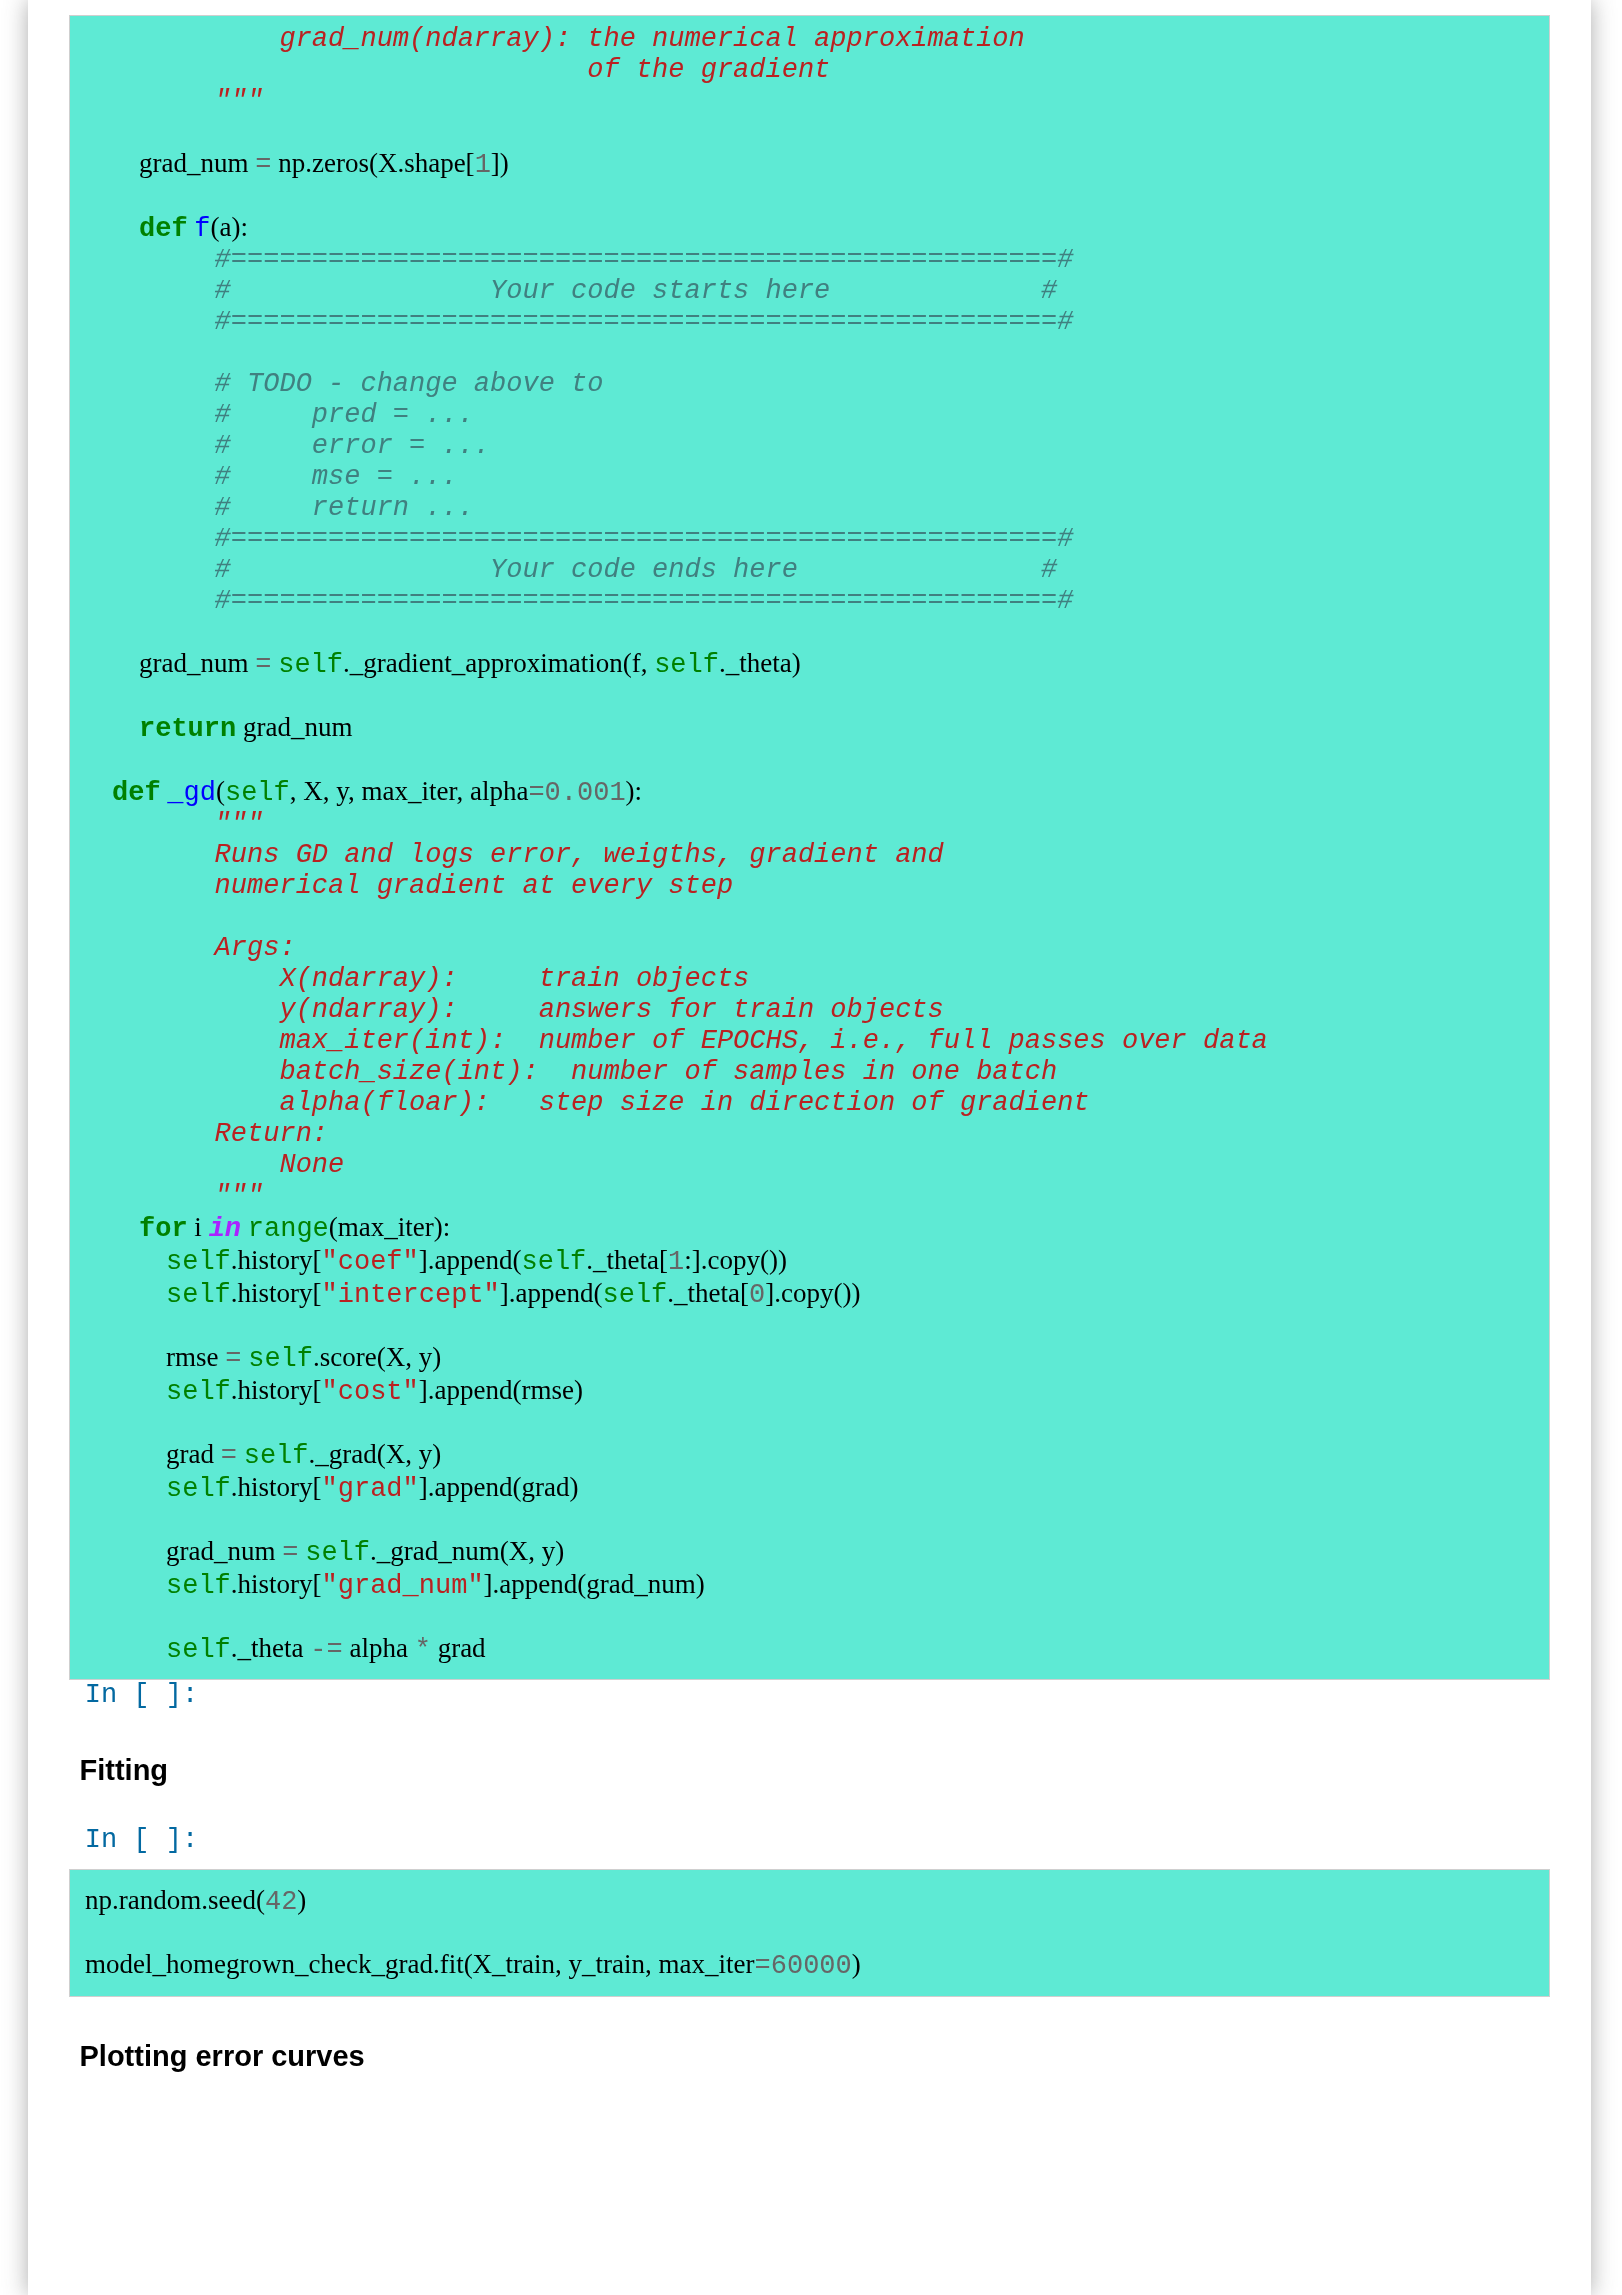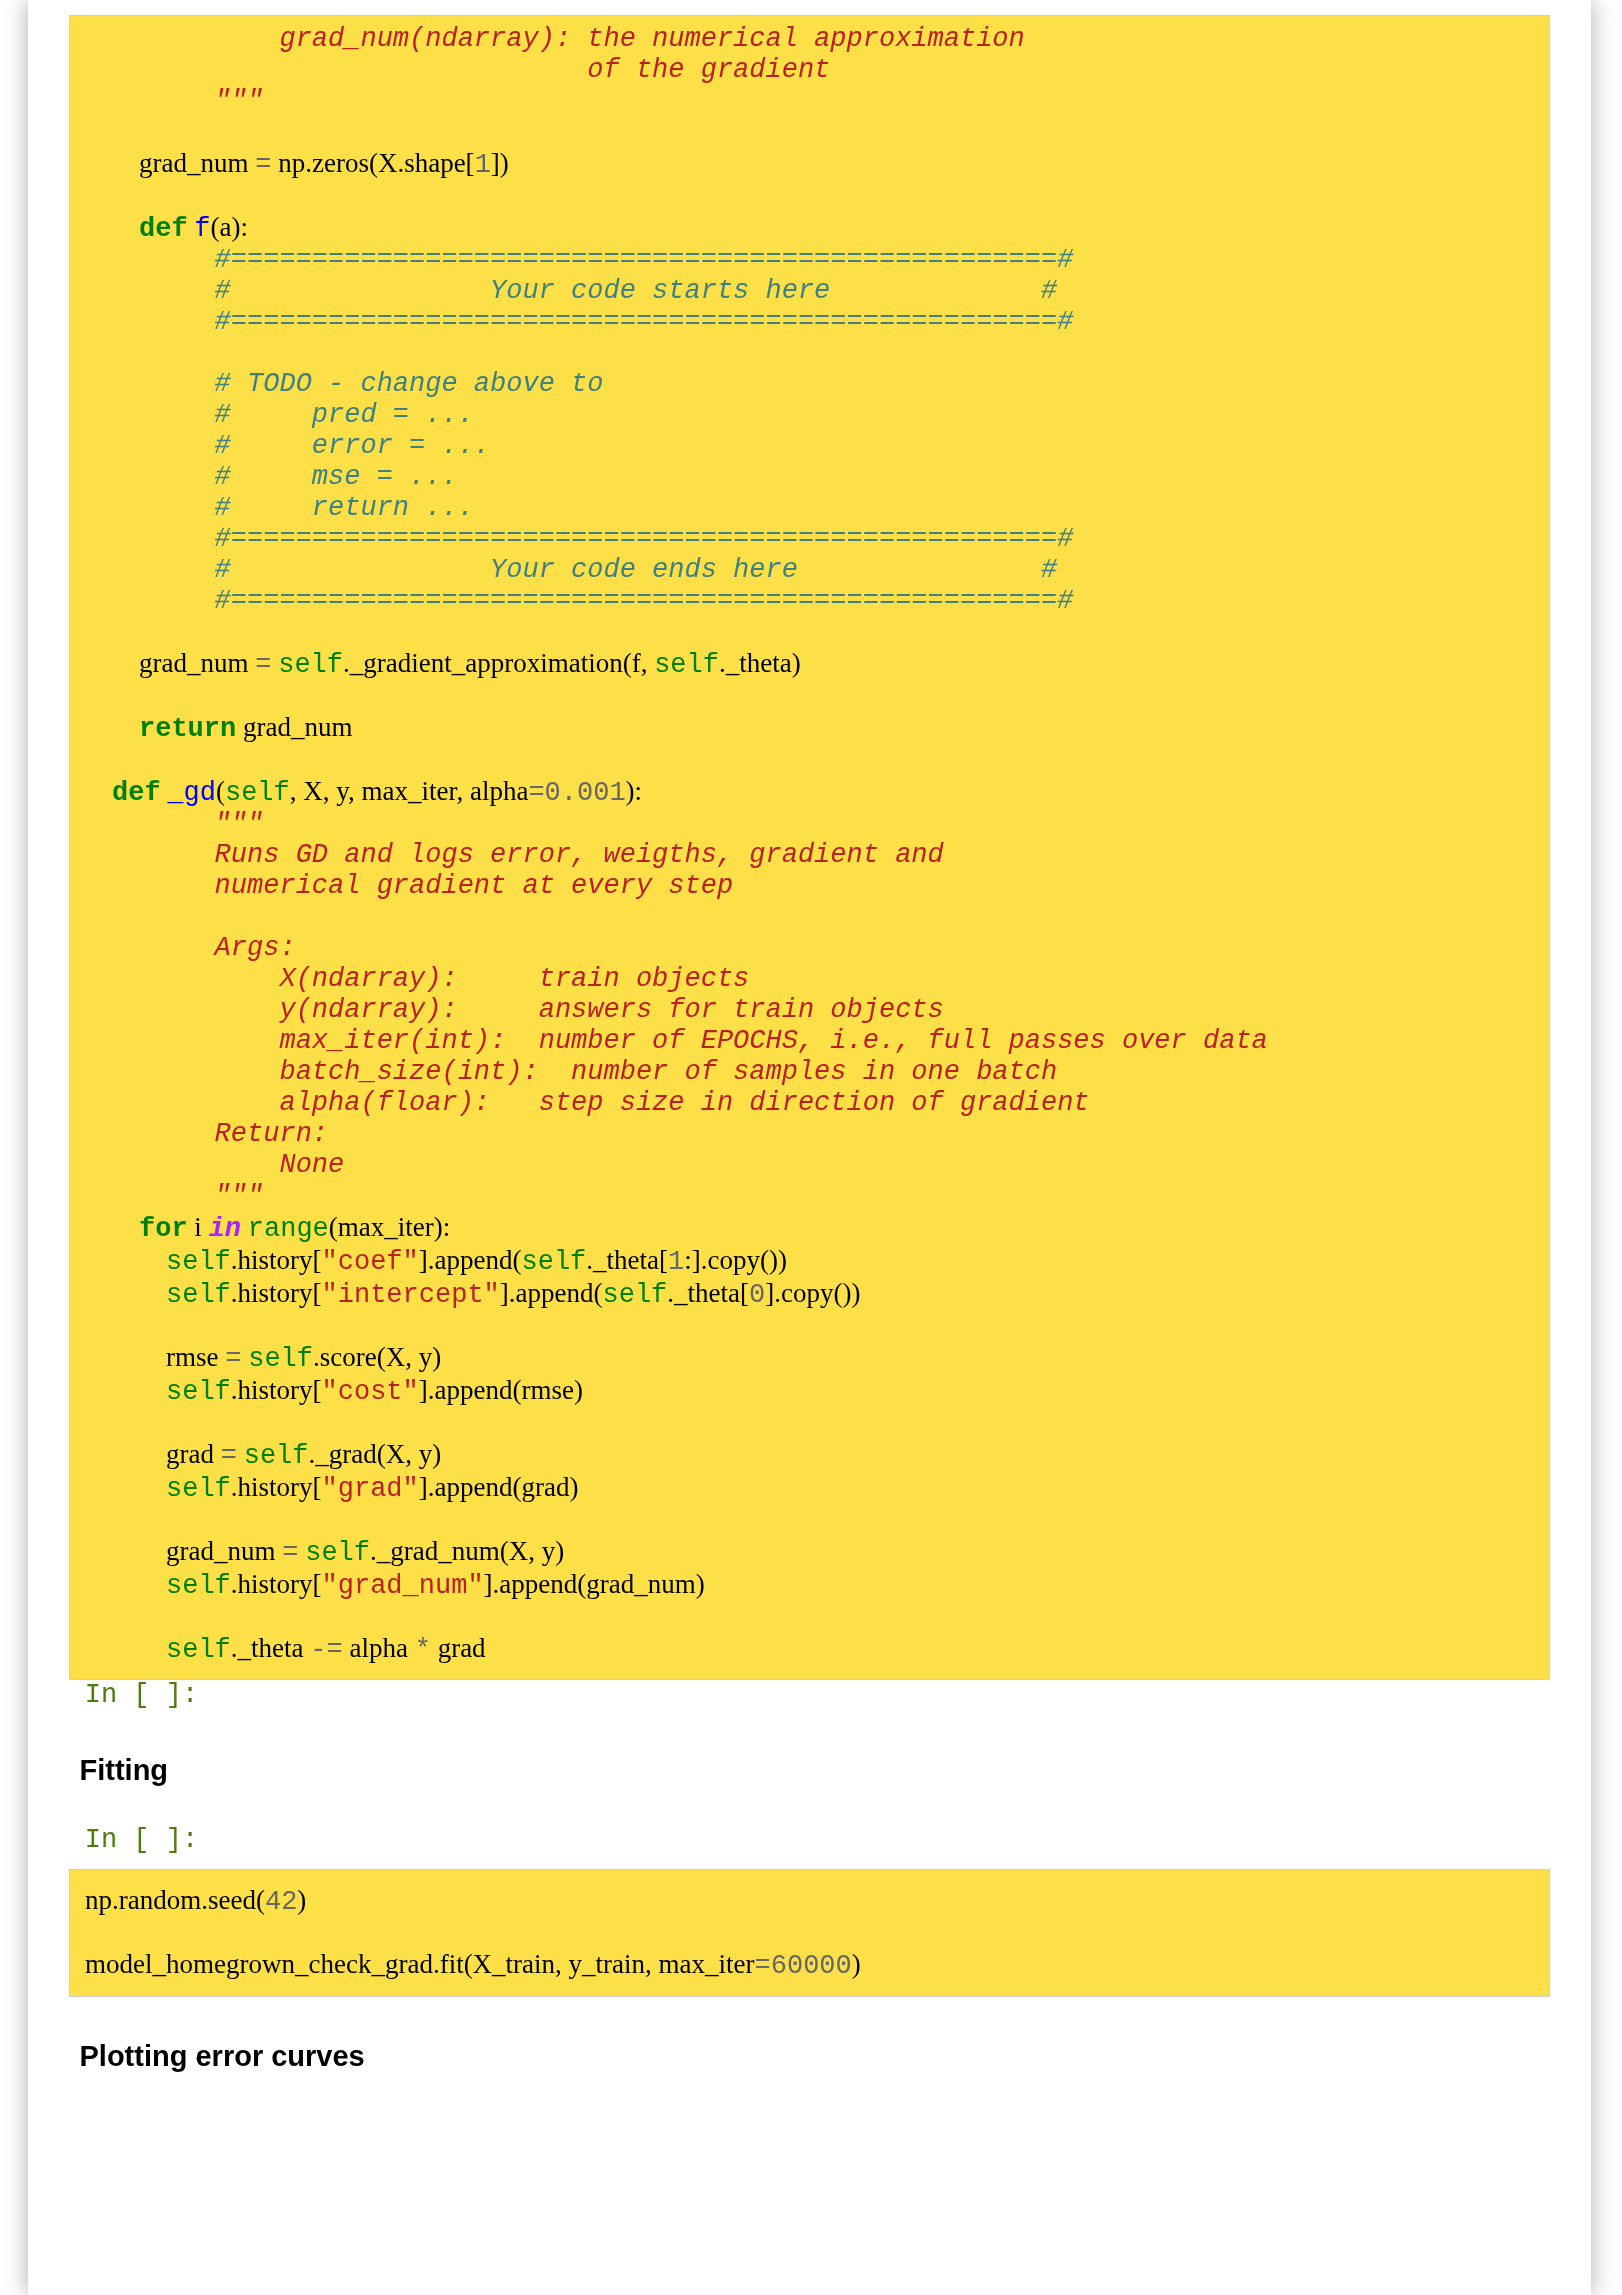--- a/index.html
+++ b/index.html
@@ -13,21 +13,21 @@
     box-sizing: border-box;
     margin-left: 28px;
     width: 1563px;
     height: 2295px;
     background: #ffffff;
     box-shadow: 0 0 22px rgba(70,70,70,0.45);
     padding: 15px 37px 0 41px;
   }
   .code-box {
     box-sizing: border-box;
-    background: #fde047;
+    background: #5eead4;
     border: 1.3px solid #cfcfcf;
     width: 1481px;
     margin: 0;
   }
   .code-box pre {
     margin: 0;
     padding: 7.9px 0 13px 15px;
     font-family: "Liberation Mono", monospace;
     font-size: 27px;
     line-height: 31px;
@@ -51,21 +51,21 @@
     font-size: 29px;
     line-height: 1.15;
     font-weight: bold;
     color: #000000;
     margin: 43px 0 38px 10.5px;
   }
   .in-prompt {
     font-family: "Liberation Mono", monospace;
     font-size: 27px;
     line-height: 31px;
-    color: #4d7c0f;
+    color: #0369a1;
     margin: 0 0 13px 15.7px;
     white-space: pre;
   }
 </style>
 </head>
 <body>
 
 <div class="sheet">
 
   <div class="code-box">

